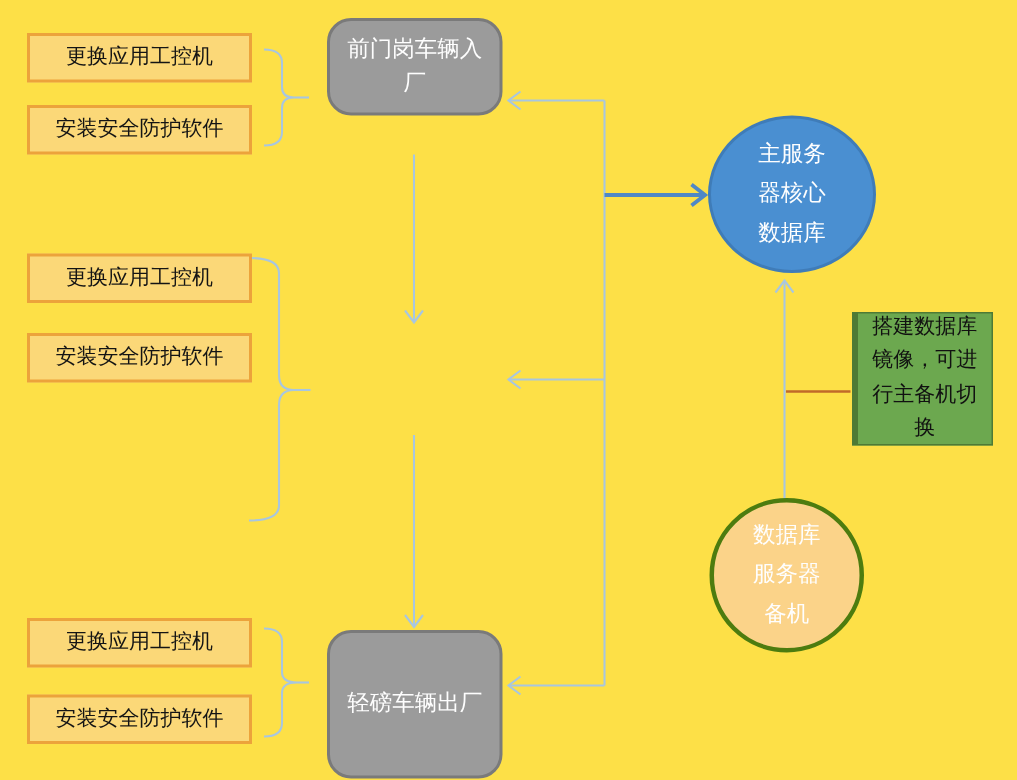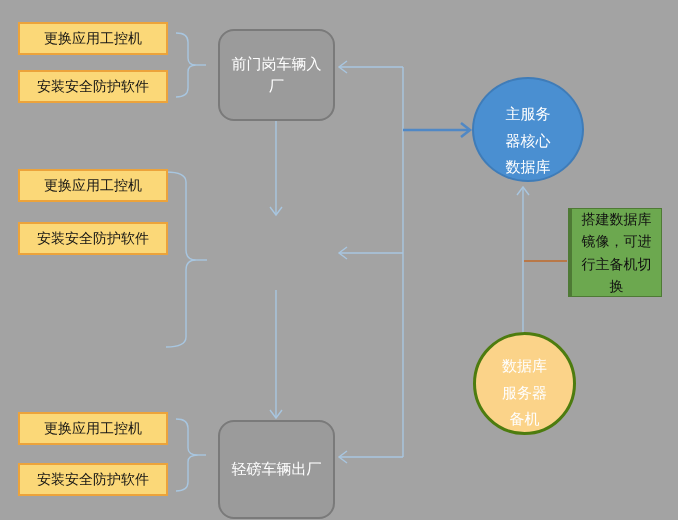--- a/index.html
+++ b/index.html
@@ -1,35 +1,35 @@
 <!DOCTYPE html>
 <html><head>
 <meta charset="utf-8">
 <style>
   html,body{margin:0;padding:0;background:#ffffff;}
   .canvas{
-    position:relative;width:678px;height:520px;background:#a3a3a3;overflow:hidden;
-    font-family:Liberation Sans, sans-serif;
+    position:relative;width:678px;height:520px;background:#fde047;overflow:hidden;
+    font-family:Liberation Serif, serif;
   }
   .connectors{position:absolute;left:0;top:0;width:678px;height:520px;}
   .node{
     position:absolute;display:flex;align-items:center;justify-content:center;
     text-align:center;box-sizing:border-box;
   }
   .task{
     background:#FBD878;border:2px solid #ECA33B;color:#141414;
     font-size:14px;line-height:1.25;width:150px;height:33px;left:18px;
   }
   .process{
     background:#9B9B9B;border:2px solid #7A7A7A;border-radius:16px;color:#FEFEFE;
     font-size:15px;line-height:1.5;width:117px;left:218px;
   }
   .process .lbl{width:100px;}
   .circle{
-    border-radius:50%;color:#FEFEFE;font-size:15px;line-height:1.75;align-items:flex-end;
+    border-radius:50%;color:#FEFEFE;font-size:15px;line-height:1.75;
   }
   .circle .lbl{width:50px;}
   .main-db{
     left:472px;top:77px;width:112px;height:105px;
     background:#4A8FD1;border:2px solid #3F7CB8;
   }
   .backup-db{
     left:473px;top:332px;width:103px;height:103px;
     background:#FBD389;border:3px solid #4d7c0f;
   }
@@ -117,21 +117,21 @@
       <span class="lbl">安装安全防护软件</span>
     </div>
 
   <div class="node task" style="top:412px">
       <span class="lbl">更换应用工控机</span>
     </div>
   <div class="node task" style="top:463px">
       <span class="lbl">安装安全防护软件</span>
     </div>
 
-  <div class="node process" style="top:29px;height:92px">
+  <div class="node process" style="top:12px;height:65px">
     <span class="lbl">前门岗车辆入厂</span>
   </div>
   <div class="node process" style="top:420px;height:99px">
     <span class="lbl">轻磅车辆出厂</span>
   </div>
 
   <div class="node circle main-db">
     <span class="lbl">主服务器核心数据库</span>
   </div>
   <div class="node circle backup-db">

